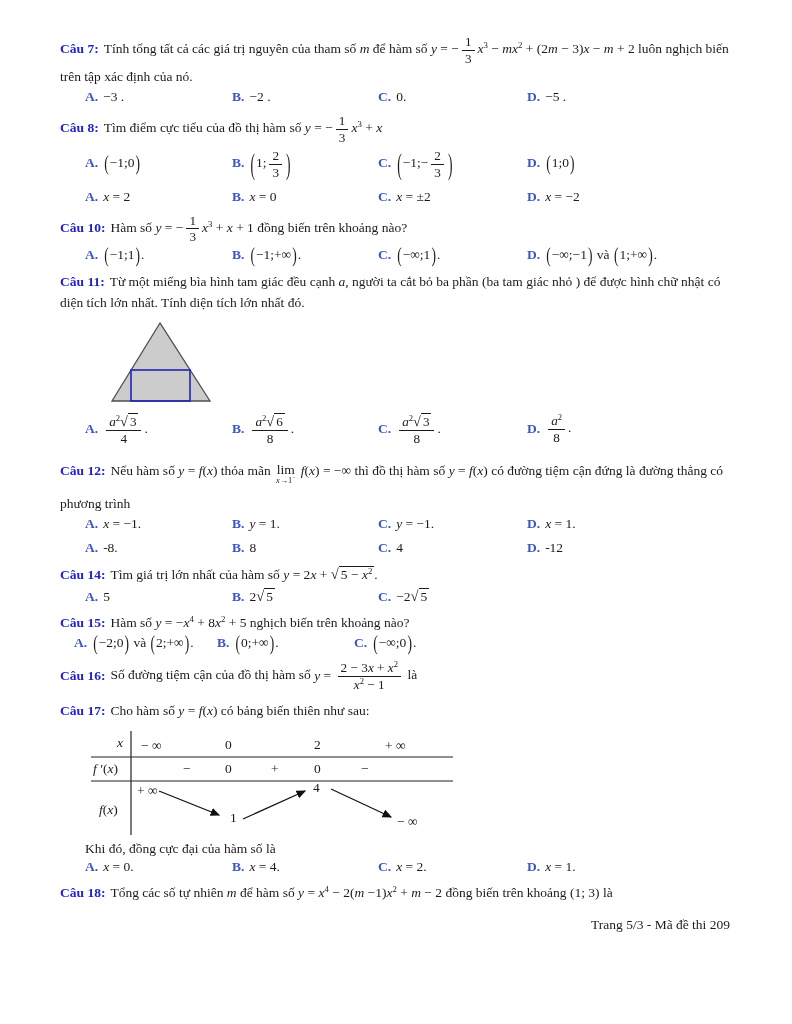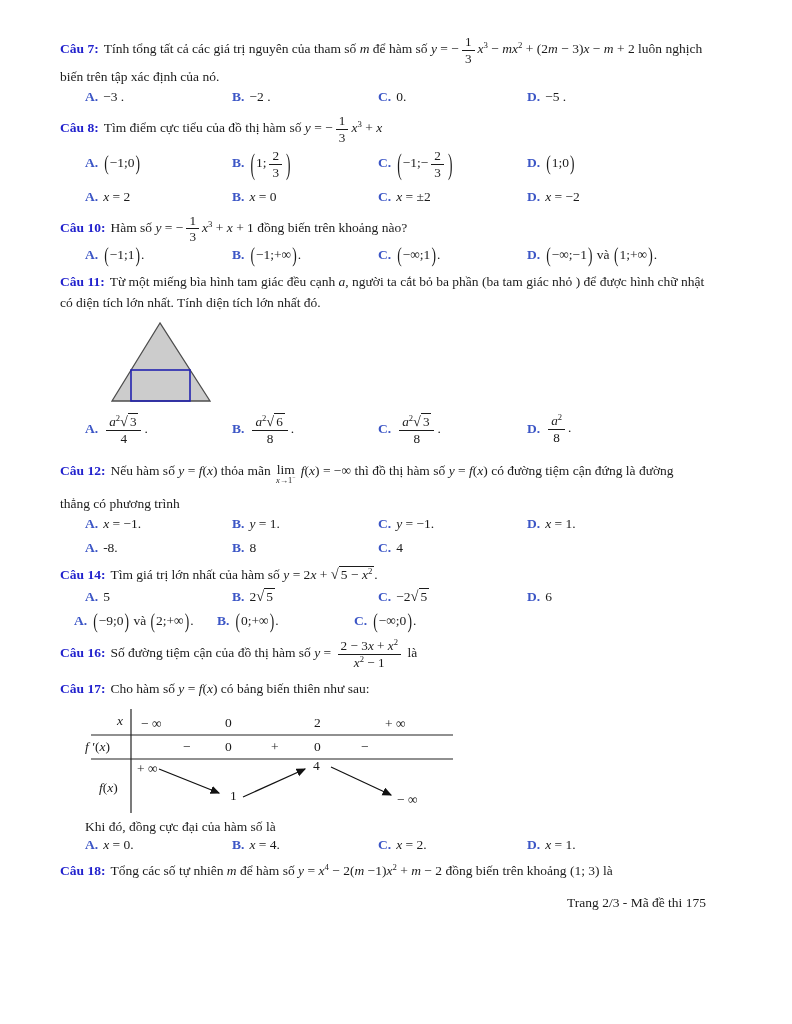--- a/index.html
+++ b/index.html
@@ -1,21 +1,21 @@
 <!DOCTYPE html>
 <html><head>
 <meta charset="utf-8">
 <style>
   html,body{margin:0;padding:0;}
   body{
     width:792px;height:1024px;background:#ffffff;overflow:hidden;
     font-family:"Liberation Serif","DejaVu Serif",serif;
     font-size:13.5px;color:#1b1b1b;position:relative;
   }
-  .page{padding:34px 86px 0 60px;}
+  .page{padding:34px 62px 0 60px;}
   .q{margin-bottom:8px;}
   .qt{margin:0 0 2px 0;line-height:1.5;}
   .ql{color:#2222cd;margin-right:5px;}
   .opts{display:grid;grid-template-columns:147px 146px 149px 1fr;padding-left:25px;align-items:baseline;margin-top:0;}
   .q15-grid{grid-template-columns:143px 137px 132px 1fr;padding-left:14px;}
   .opt{white-space:nowrap;}
   .ol{color:#3c56c6;margin-right:5px;}
   .subq{margin:4px 0 2px 0;padding-left:25px;}
   
   sup{font-size:0.65em;line-height:0;}
@@ -107,36 +107,37 @@
       <div class="opt"><b class="ol">C.</b><span><span class="math"><i>y</i> = −1</span>.</span></div>
       <div class="opt"><b class="ol">D.</b><span><span class="math"><i>x</i> = 1</span>.</span></div>
     </div>
   </section>
 
   <section class="q">
     <div class="opts">
       <div class="opt"><b class="ol">A.</b><span>-8.</span></div>
       <div class="opt"><b class="ol">B.</b><span>8</span></div>
       <div class="opt"><b class="ol">C.</b><span>4</span></div>
+      <div class="opt"><b class="ol">D.</b><span>-12</span></div>
     </div>
   </section>
 
   <section class="q">
     <p class="qt"><b class="ql">Câu 14:</b><span>Tìm giá trị lớn nhất của hàm số <span class="math"><i>y</i> = 2<i>x</i> + <span class="sqrt"><span class="rsign">√</span><span class="rad">5 − <i>x</i><sup>2</sup></span></span></span>.</span></p>
     <div class="opts">
       <div class="opt"><b class="ol">A.</b><span>5</span></div>
       <div class="opt"><b class="ol">B.</b><span>2<span class="sqrt"><span class="rsign">√</span><span class="rad">5</span></span></span></div>
       <div class="opt"><b class="ol">C.</b><span>−2<span class="sqrt"><span class="rsign">√</span><span class="rad">5</span></span></span></div>
-      <div class="opt"><b class="ol">D.</b><span>6</span></div>
     </div>
   </section>
 
   <section class="q">
+    <p class="qt"><b class="ql">Câu 15:</b><span>Hàm số <span class="math"><i>y</i> = −<i>x</i><sup>4</sup> + 8<i>x</i><sup>2</sup> + 5</span> nghịch biến trên khoảng nào?</span></p>
     <div class="opts q15-grid">
-      <div class="opt"><b class="ol">A.</b><span><span class="bp">(</span><span class="pin">−9;0</span><span class="bp">)</span> và <span class="bp">(</span><span class="pin">2;+∞</span><span class="bp">)</span>.</span></div>
+      <div class="opt"><b class="ol">A.</b><span><span class="bp">(</span><span class="pin">−2;0</span><span class="bp">)</span> và <span class="bp">(</span><span class="pin">2;+∞</span><span class="bp">)</span>.</span></div>
       <div class="opt"><b class="ol">B.</b><span><span class="bp">(</span><span class="pin">0;+∞</span><span class="bp">)</span>.</span></div>
       <div class="opt"><b class="ol">C.</b><span><span class="bp">(</span><span class="pin">−∞;0</span><span class="bp">)</span>.</span></div>
     </div>
   </section>
 
   <section class="q">
     <p class="qt"><b class="ql">Câu 16:</b><span>Số đường tiệm cận của đồ thị hàm số <span class="math"><i>y</i> = <span class="frac"><span class="nu">2 − 3<i>x</i> + <i>x</i><sup>2</sup></span><span class="de"><i>x</i><sup>2</sup> − 1</span></span></span> là</span></p>
   </section>
 
   <section class="q">
@@ -154,21 +155,21 @@
         <line x1="6" y1="50" x2="368" y2="50" stroke="#222" stroke-width="1.2"></line>
         <line x1="74" y1="60" x2="134" y2="84" stroke="#111" stroke-width="1.2" marker-end="url(#ah)"></line>
         <line x1="158" y1="88" x2="220" y2="60" stroke="#111" stroke-width="1.2" marker-end="url(#ah)"></line>
         <line x1="246" y1="58" x2="306" y2="86" stroke="#111" stroke-width="1.2" marker-end="url(#ah)"></line>
       </svg>
       <span class="cell" style="left:32px;top:5px"><span class="math"><i>x</i></span></span>
       <span class="cell" style="left:56px;top:8px">− ∞</span>
       <span class="cell" style="left:140px;top:7px">0</span>
       <span class="cell" style="left:229px;top:7px">2</span>
       <span class="cell" style="left:300px;top:8px">+ ∞</span>
-      <span class="cell" style="left:0;top:31px"><span class="math"><i>f</i> ′(<i>x</i>)</span></span>
+      <span class="cell" style="left:8px;top:31px"><span class="math"><i>f</i> ′(<i>x</i>)</span></span>
       <span class="cell" style="left:98px;top:31px">−</span>
       <span class="cell" style="left:140px;top:31px">0</span>
       <span class="cell" style="left:186px;top:31px">+</span>
       <span class="cell" style="left:229px;top:31px">0</span>
       <span class="cell" style="left:276px;top:31px">−</span>
       <span class="cell" style="left:14px;top:72px"><span class="math"><i>f</i>(<i>x</i>)</span></span>
       <span class="cell" style="left:52px;top:53px">+ ∞</span>
       <span class="cell" style="left:145px;top:80px">1</span>
       <span class="cell" style="left:228px;top:50px">4</span>
       <span class="cell" style="left:312px;top:84px">− ∞</span>
@@ -180,14 +181,14 @@
       <div class="opt"><b class="ol">B.</b><span><span class="math"><i>x</i> = 4</span>.</span></div>
       <div class="opt"><b class="ol">C.</b><span><span class="math"><i>x</i> = 2</span>.</span></div>
       <div class="opt"><b class="ol">D.</b><span><span class="math"><i>x</i> = 1</span>.</span></div>
     </div>
   </section>
 
   <section class="q">
     <p class="qt"><b class="ql">Câu 18:</b><span>Tổng các số tự nhiên <span class="math"><i>m</i></span> để hàm số <span class="math"><i>y</i> = <i>x</i><sup>4</sup> − 2(<i>m</i> −1)<i>x</i><sup>2</sup> + <i>m</i> − 2</span> đồng biến trên khoảng <span class="math">(1; 3)</span> là</span></p>
   </section>
 
-  <div class="footer">Trang 2/3 - Mã đề thi 175</div>
+  <div class="footer">Trang 5/3 - Mã đề thi 209</div>
 </div>
 
 </body></html>

